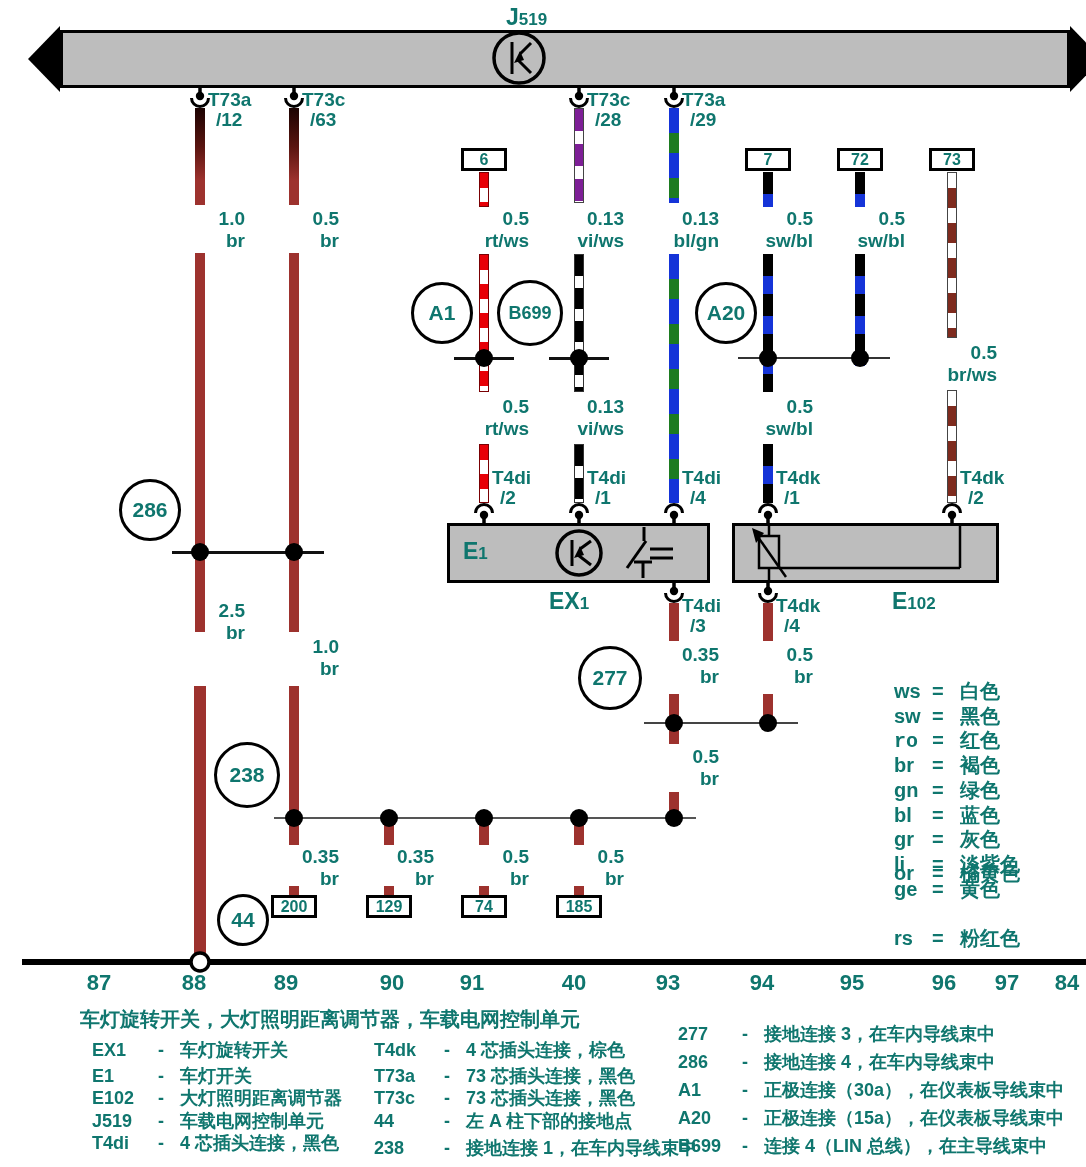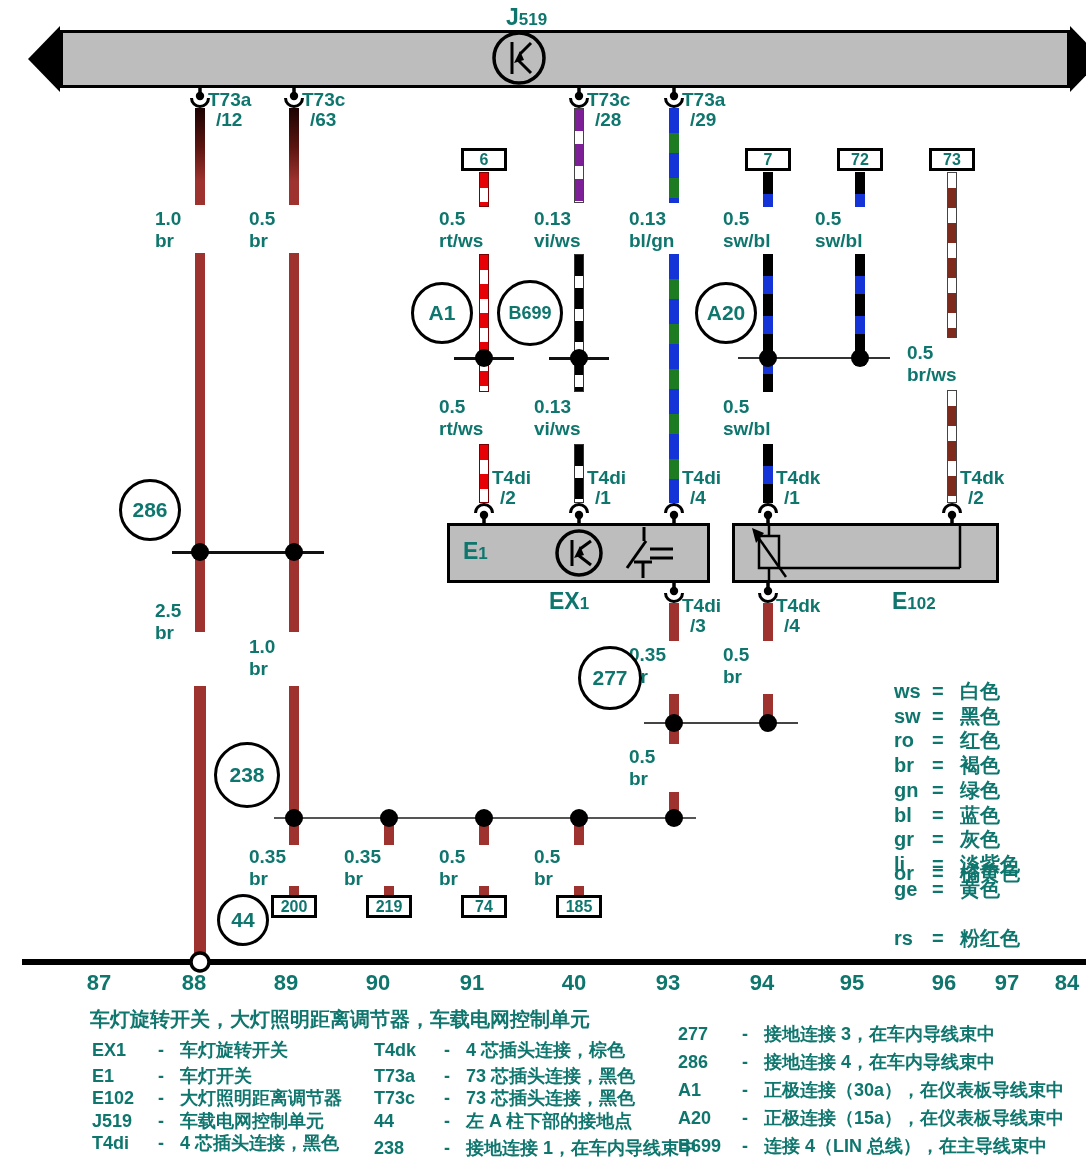--- a/index.html
+++ b/index.html
@@ -13,35 +13,35 @@
   .p-br{background:#9d322e;}
   .p-brfade{background:linear-gradient(180deg,#1c0302 0%,#5a1510 40%,#9d322e 75%);}
   .p-rtws{background:repeating-linear-gradient(180deg,#e80007 0 15px,#ffffff 15px 29px);border:1px solid #7a0003;box-sizing:border-box;}
   .p-viws{background:repeating-linear-gradient(180deg,#7d1f96 0 22px,#ffffff 22px 35px);border:1px solid #444;box-sizing:border-box;}
   .p-swws{background:repeating-linear-gradient(180deg,#000 0 21px,#ffffff 21px 33px);border:1px solid #333;box-sizing:border-box;}
   .p-blgn{background:repeating-linear-gradient(180deg,#1534d8 0 25px,#1d7b21 25px 45px);}
   .p-swbl{background:repeating-linear-gradient(180deg,#000 0 22px,#1534d8 22px 40px);}
   .p-brws{background:repeating-linear-gradient(180deg,#ffffff 0 15px,#7e2b1e 15px 35px);border:1px solid #444;box-sizing:border-box;}
   .numbox{position:absolute;width:46px;height:23px;background:#fff;border:3px solid #000;
           box-sizing:border-box;text-align:center;font-size:16px;line-height:17px;}
-  .sizelab{position:absolute;width:90px;text-align:left;font-size:19px;line-height:22px;}
+  .sizelab{position:absolute;width:90px;text-align:right;font-size:19px;line-height:22px;}
   .conlab{position:absolute;font-size:19px;line-height:20px;}
   .conlab .pin{padding-left:8px;}
   .circ{position:absolute;border:3px solid #000;border-radius:50%;background:#fff;box-sizing:border-box;
         display:flex;align-items:center;justify-content:center;}
   .jline{position:absolute;}
   .jdot{position:absolute;width:18px;height:18px;border-radius:50%;background:#000;}
   .cbox{position:absolute;background:#bdbdbd;border:3px solid #000;box-sizing:border-box;}
   .cblab{position:absolute;font-size:23px;}
   .track{position:absolute;width:60px;text-align:center;font-size:22px;}
   .rail{position:absolute;left:0;width:1086px;background:#000;}
   .clrow{position:absolute;font-size:20px;white-space:nowrap;}
   .clrow .c{display:inline-block;width:38px;}
   .clrow .e{display:inline-block;width:28px;}
-  .bt-title{position:absolute;left:68px;top:1006px;font-size:20px;white-space:nowrap;}
+  .bt-title{position:absolute;left:58px;top:1006px;font-size:20px;white-space:nowrap;}
   .btrow{position:absolute;font-size:18px;white-space:nowrap;}
   .btrow .code{display:inline-block;}
   .btrow .dash{display:inline-block;width:22px;text-align:left;}
   #overlay{position:absolute;left:0;top:0;z-index:6;pointer-events:none;}
   #gen{position:absolute;left:0;top:0;}
 </style>
 </head>
 <body>
 
 <div id="canvas">
@@ -81,21 +81,21 @@
       <div class="wire p-br" style="left: 362px; top: 886px; width: 10px; height: 9px;"></div>
       <div class="wire p-br" style="left: 457px; top: 824px; width: 10px; height: 21px;"></div>
       <div class="wire p-br" style="left: 457px; top: 886px; width: 10px; height: 9px;"></div>
       <div class="wire p-br" style="left: 552px; top: 824px; width: 10px; height: 21px;"></div>
       <div class="wire p-br" style="left: 552px; top: 886px; width: 10px; height: 9px;"></div>
       <div class="numbox" style="left: 439px; top: 148px;">6</div>
       <div class="numbox" style="left: 723px; top: 148px;">7</div>
       <div class="numbox" style="left: 815px; top: 148px;">72</div>
       <div class="numbox" style="left: 907px; top: 148px;">73</div>
       <div class="numbox" style="left: 249px; top: 895px;">200</div>
-      <div class="numbox" style="left: 344px; top: 895px;">219</div>
+      <div class="numbox" style="left: 344px; top: 895px;">129</div>
       <div class="numbox" style="left: 439px; top: 895px;">74</div>
       <div class="numbox" style="left: 534px; top: 895px;">185</div>
       <div class="sizelab" style="left: 133px; top: 208px;">
         <div>1.0</div>
         <div>br</div>
       </div>
       <div class="sizelab" style="left: 227px; top: 208px;">
         <div>0.5</div>
         <div>br</div>
       </div>
@@ -242,33 +242,33 @@
       <div class="jdot" style="left: 548px; top: 809px;"></div>
       <div class="jdot" style="left: 643px; top: 809px;"></div>
       <div class="cbox" style="left: 425px; top: 523px; width: 263px; height: 60px;"></div>
       <div class="cbox" style="left: 710px; top: 523px; width: 267px; height: 60px;"></div>
       <div class="cblab" style="left: 441px; top: 538px;"><span>E</span><span class="subnum">1</span></div>
       <div class="cblab" style="left: 527px; top: 588px;"><span>EX</span><span class="subnum">1</span></div>
       <div class="cblab" style="left: 870px; top: 588px;"><span>E</span><span class="subnum">102</span></div>
       <div class="track" style="left: 47px; top: 970px;">87</div>
       <div class="track" style="left: 142px; top: 970px;">88</div>
       <div class="track" style="left: 234px; top: 970px;">89</div>
-      <div class="track" style="left: 326px; top: 970px;">90</div>
+      <div class="track" style="left: 340px; top: 970px;">90</div>
       <div class="track" style="left: 420px; top: 970px;">91</div>
       <div class="track" style="left: 522px; top: 970px;">40</div>
       <div class="track" style="left: 616px; top: 970px;">93</div>
       <div class="track" style="left: 710px; top: 970px;">94</div>
       <div class="track" style="left: 800px; top: 970px;">95</div>
       <div class="track" style="left: 892px; top: 970px;">96</div>
       <div class="track" style="left: 955px; top: 970px;">97</div>
       <div class="track" style="left: 1015px; top: 970px;">84</div>
       <div class="rail" style="top: 959px; height: 6px;"></div>
       <div class="clrow" style="left: 872px; top: 678px;"><span class="c">ws</span><span class="e">=</span><span>白色</span></div>
       <div class="clrow" style="left: 872px; top: 702.7px;"><span class="c">sw</span><span class="e">=</span><span>黑色</span></div>
-      <div class="clrow" style="left: 872px; top: 727.4px;"><span class="c">ro</span><span class="e">=</span><span>红色</span></div>
+      <div class="clrow" style="left: 872px; top: 727.4px; font-family: Liberation Mono, monospace;"><span class="c">ro</span><span class="e">=</span><span>红色</span></div>
       <div class="clrow" style="left: 872px; top: 752.1px;"><span class="c">br</span><span class="e">=</span><span>褐色</span></div>
       <div class="clrow" style="left: 872px; top: 776.8px;"><span class="c">gn</span><span class="e">=</span><span>绿色</span></div>
       <div class="clrow" style="left: 872px; top: 801.5px;"><span class="c">bl</span><span class="e">=</span><span>蓝色</span></div>
       <div class="clrow" style="left: 872px; top: 826.2px;"><span class="c">gr</span><span class="e">=</span><span>灰色</span></div>
       <div class="clrow" style="left: 872px; top: 850.9px;"><span class="c">li</span><span class="e">=</span><span>淡紫色</span></div>
       <div class="clrow" style="left: 872px; top: 875.6px;"><span class="c">ge</span><span class="e">=</span><span>黄色</span></div>
       <div class="clrow" style="left: 872px; top: 860px;"><span class="c">or</span><span class="e">=</span><span>橘黄色</span></div>
       <div class="clrow" style="left: 872px; top: 925px;"><span class="c">rs</span><span class="e">=</span><span>粉红色</span></div>
       <div class="btrow" style="left: 70px; top: 1038px;"><span class="code" style="width:66px">EX1</span><span class="dash">-</span><span>车灯旋转开关</span></div>
       <div class="btrow" style="left: 70px; top: 1064px;"><span class="code" style="width:66px">E1</span><span class="dash">-</span><span>车灯开关</span></div>

